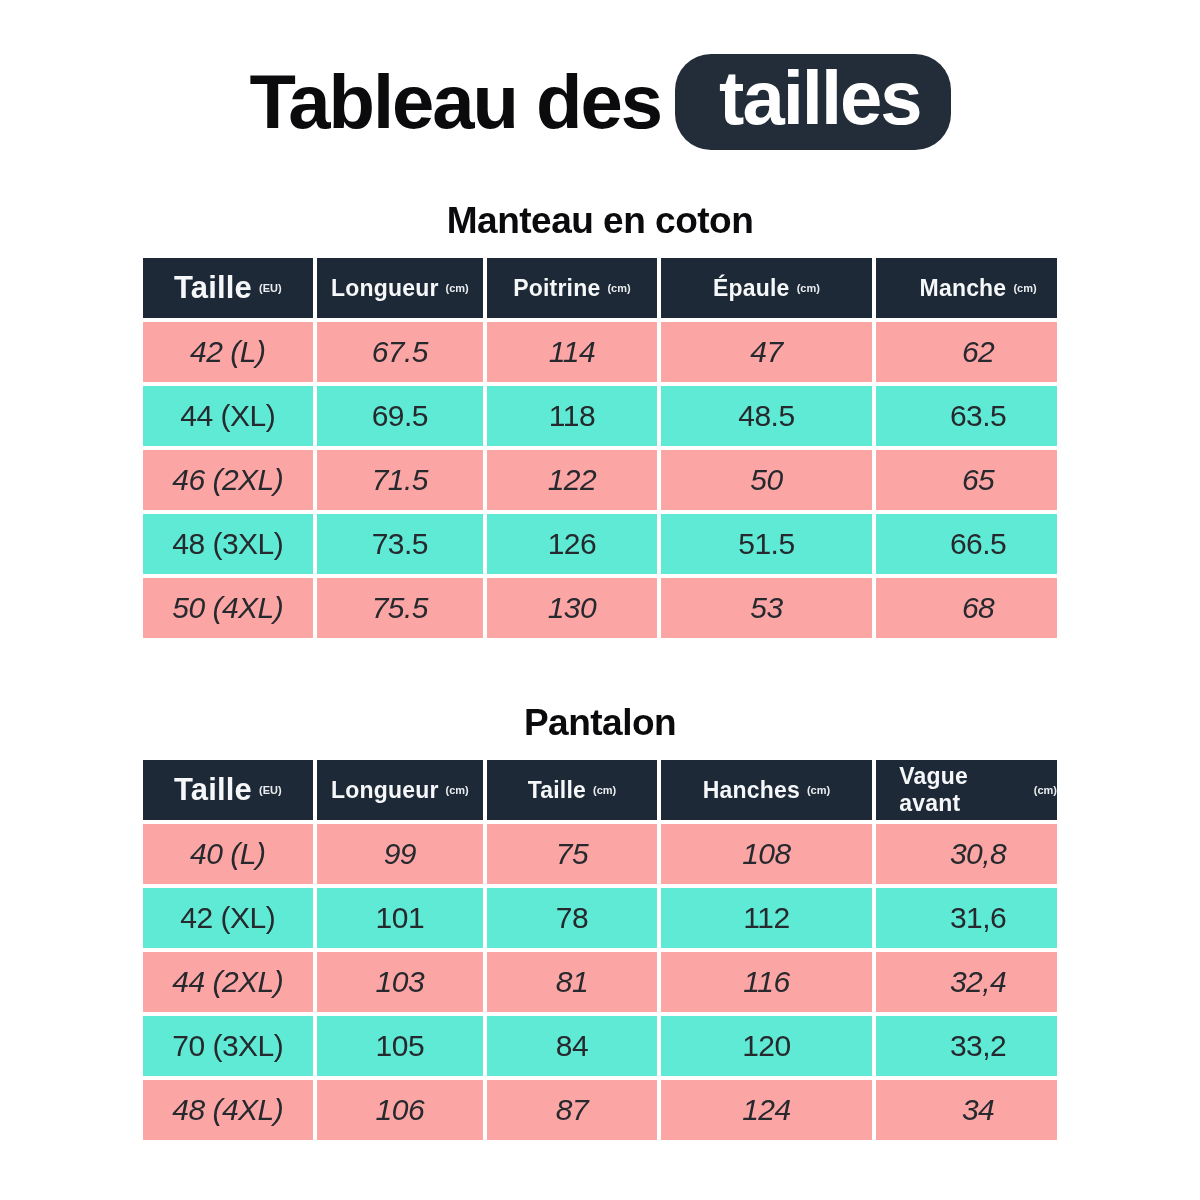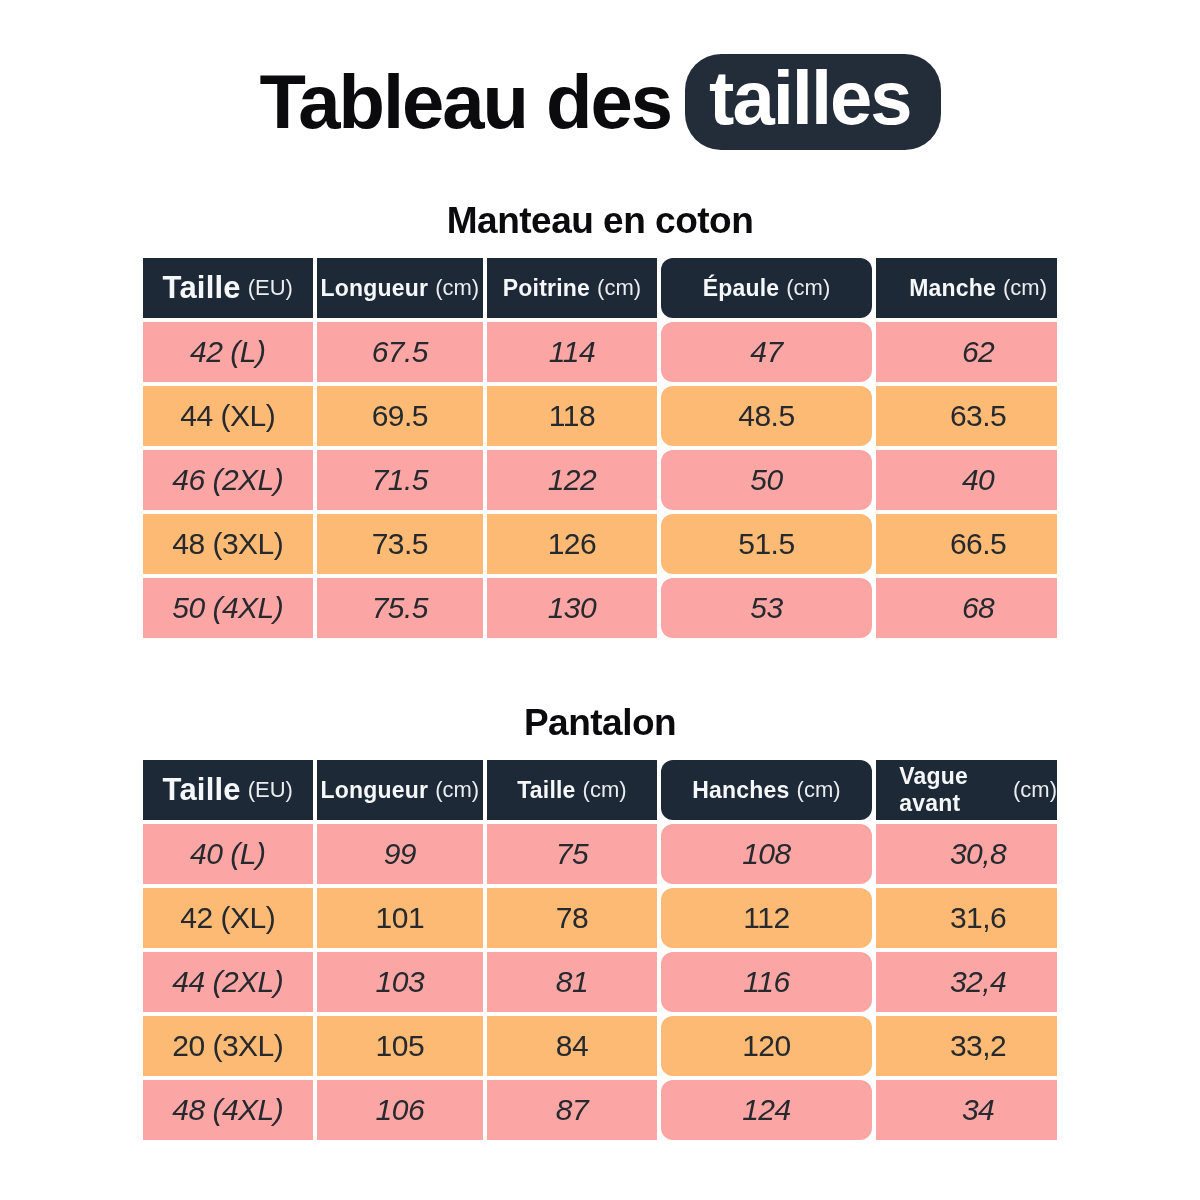--- a/index.html
+++ b/index.html
@@ -28,21 +28,21 @@
     font-size: 76px;
     font-weight: bold;
     letter-spacing: -2px;
     color: #0b0b0d;
     line-height: 1;
   }
   .title-pill {
     background: #232d3a;
     color: #ffffff;
     border-radius: 36px;
-    padding: 6px 30px 14px 24px;
+    padding: 6px 30px 14px 44px;
     letter-spacing: -2px;
   }
 
   
   .section-subtitle {
     text-align: center;
     font-size: 37px;
     font-weight: bold;
     letter-spacing: -0.5px;
     color: #0b0b0d;
@@ -64,51 +64,51 @@
   }
   .cell {
     height: 60px;
     display: flex;
     justify-content: center;
     align-items: center;
   }
   .c0 { width: 174px; }
   .c1 { width: 171px; }
   .c2 { width: 174px; }
-  .c3 { width: 217px; border-radius: 12px; }
+  .c3 { width: 217px; }
   .c4 { width: 185px; padding-left: 23px; }
 
   .th {
     background: #1d2936;
     color: #f5f7f9;
     gap: 7px;
   }
   .th .lbl {
     font-size: 23px;
     font-weight: bold;
     letter-spacing: 0.2px;
   }
   .th.c0 .lbl {
     font-size: 31px;
     font-weight: bold;
   }
   .th .unit {
-    font-size: 22px;
-    font-weight: normal;
+    font-size: 11px;
+    font-weight: bold;
     opacity: 0.95;
   }
 
   .td {
     font-size: 30px;
     font-weight: 500;
     color: #26292e;
     letter-spacing: -0.5px;
   }
   .row-light .td { background: #fca5a5; font-style: italic; }
-  .row-dark  .td { background: #fdba74; }
+  .row-dark  .td { background: #5eead4; }
 </style>
 </head>
 <body>
 
 <div class="page">
 
   <div class="main-title">
     <span>Tableau des</span>
     <span class="title-pill">tailles</span>
   </div>
@@ -151,21 +151,21 @@
       <div class="cell td c1">69.5</div>
       <div class="cell td c2">118</div>
       <div class="cell td c3">48.5</div>
       <div class="cell td c4">63.5</div>
     </div>
     <div class="tr row-light">
       <div class="cell td c0">46 (2XL)</div>
       <div class="cell td c1">71.5</div>
       <div class="cell td c2">122</div>
       <div class="cell td c3">50</div>
-      <div class="cell td c4">40</div>
+      <div class="cell td c4">65</div>
     </div>
     <div class="tr row-dark">
       <div class="cell td c0">48 (3XL)</div>
       <div class="cell td c1">73.5</div>
       <div class="cell td c2">126</div>
       <div class="cell td c3">51.5</div>
       <div class="cell td c4">66.5</div>
     </div>
     <div class="tr row-light">
       <div class="cell td c0">50 (4XL)</div>
@@ -217,21 +217,21 @@
       <div class="cell td c4">31,6</div>
     </div>
     <div class="tr row-light">
       <div class="cell td c0">44 (2XL)</div>
       <div class="cell td c1">103</div>
       <div class="cell td c2">81</div>
       <div class="cell td c3">116</div>
       <div class="cell td c4">32,4</div>
     </div>
     <div class="tr row-dark">
-      <div class="cell td c0">20 (3XL)</div>
+      <div class="cell td c0">70 (3XL)</div>
       <div class="cell td c1">105</div>
       <div class="cell td c2">84</div>
       <div class="cell td c3">120</div>
       <div class="cell td c4">33,2</div>
     </div>
     <div class="tr row-light">
       <div class="cell td c0">48 (4XL)</div>
       <div class="cell td c1">106</div>
       <div class="cell td c2">87</div>
       <div class="cell td c3">124</div>

